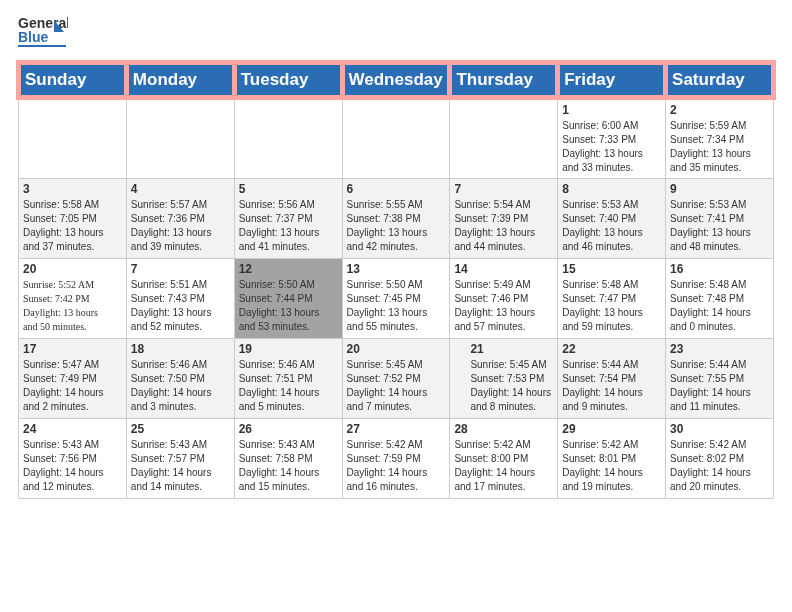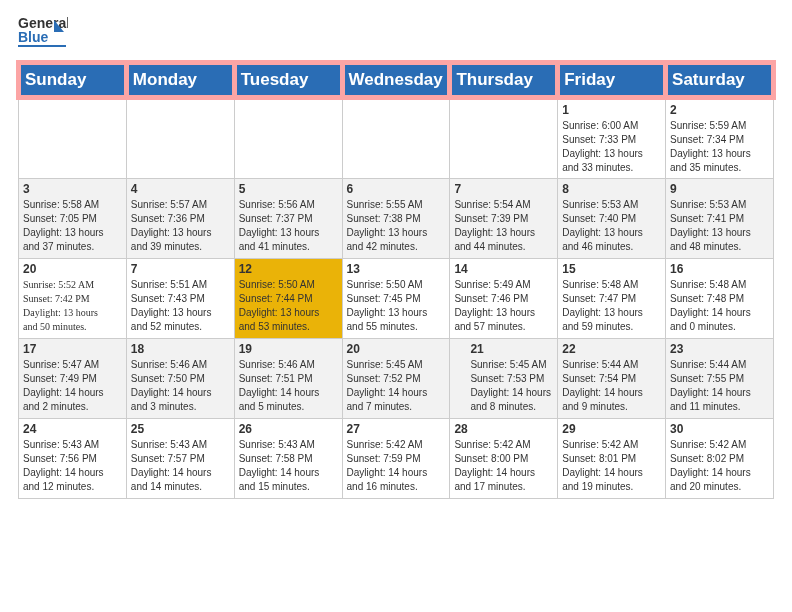--- a/index.html
+++ b/index.html
@@ -195,21 +195,21 @@
 Daylight: 13 hours
 and 50 minutes.</div>
           </td>
           <td style="background: rgb(255, 255, 255);">
             <span class="day-num">7</span>
             <div class="day-info" style="white-space: pre-line;">Sunrise: 5:51 AM
 Sunset: 7:43 PM
 Daylight: 13 hours
 and 52 minutes.</div>
           </td>
-          <td style="background: #eab308;">
+          <td style="background: #a3a3a3;">
             <span class="day-num">12</span>
             <div class="day-info" style="white-space: pre-line;">Sunrise: 5:50 AM
 Sunset: 7:44 PM
 Daylight: 13 hours
 and 53 minutes.</div>
           </td>
           <td style="background: rgb(255, 255, 255);">
             <span class="day-num">13</span>
             <div class="day-info" style="white-space: pre-line;">Sunrise: 5:50 AM
 Sunset: 7:45 PM

